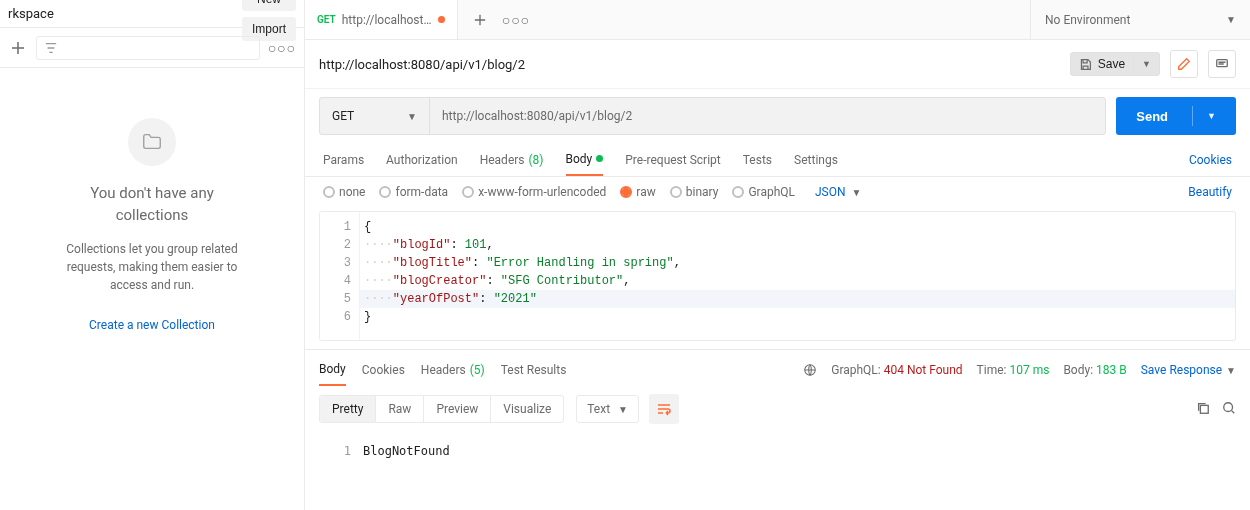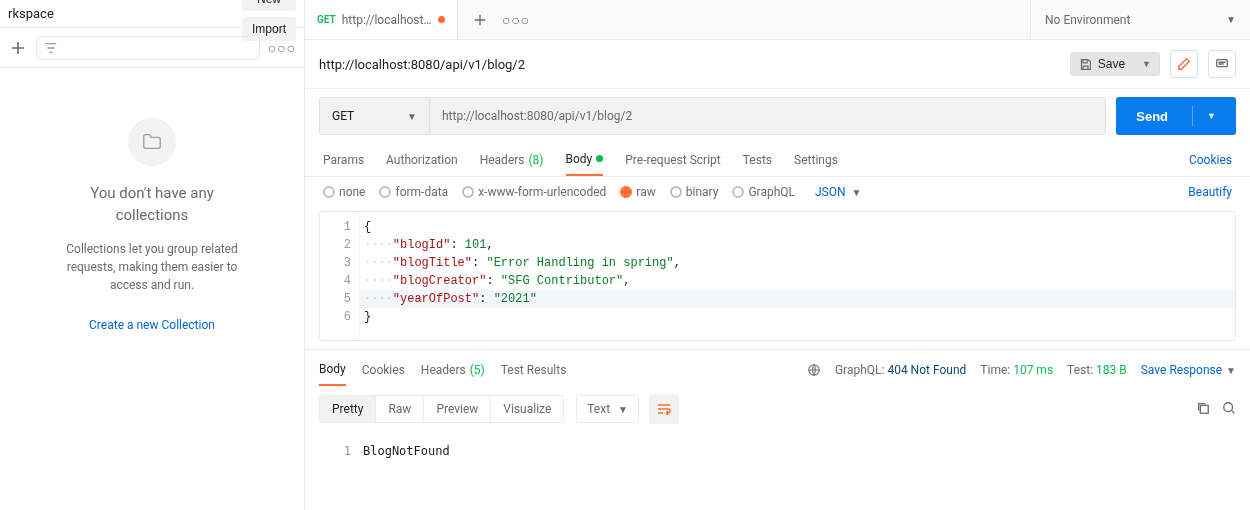--- a/index.html
+++ b/index.html
@@ -299,21 +299,21 @@
     border-top:1px solid #eaeaea;
     margin-top:8px;
     font-size:12px;
     gap:16px;
   }
   .resp-tabs { display:flex; gap:16px; color:#6b6b6b; align-items:center; height:32px;}
   .resp-tabs .rtab { cursor:pointer; height:100%; display:flex; align-items:center; gap:4px;}
   .resp-tabs .rtab.active { color:#212121; border-bottom:2px solid #ff6c37; }
   .resp-meta { margin-left:auto; display:flex; align-items:center; gap:14px; color:#6b6b6b; }
   .meta-val { color:#0cbb52; }
-  .meta-err { color:#0c4a6e; }
+  .meta-err { color:#b91c1c; }
   .save-resp { color:#0265d2; cursor:pointer; display:flex; align-items:center; gap:4px; }
   .globe { stroke:#6b6b6b; fill:none; stroke-width:1.2; }
   
   .resp-fmtbar {
     display:flex;
     align-items:center;
     gap:4px;
     padding:8px 14px;
     font-size:12px;
     color:#6b6b6b;
@@ -534,21 +534,21 @@
       </div>
       <div class="rtab">Test Results</div>
     </div>
     <div class="resp-meta">
       <svg class="globe" width="14" height="14" viewBox="0 0 16 16">
           <circle cx="8" cy="8" r="6"></circle>
           <path d="M2 8h12M8 2c2 2 2 10 0 12M8 2c-2 2-2 10 0 12"></path>
         </svg>
       <span><span>GraphQL:</span> <span class="meta-err">404 Not Found</span></span>
       <span><span>Time:</span> <span class="meta-val">107 ms</span></span>
-      <span><span>Test:</span> <span class="meta-val">183 B</span></span>
+      <span><span>Body:</span> <span class="meta-val">183 B</span></span>
       <span class="save-resp">
         <span>Save Response</span>
         <span class="chevron">▼</span>
       </span>
     </div>
   </div>
 
   <div class="resp-fmtbar">
     <div class="fmt-group">
       <div class="fmt-btn active">Pretty</div>

